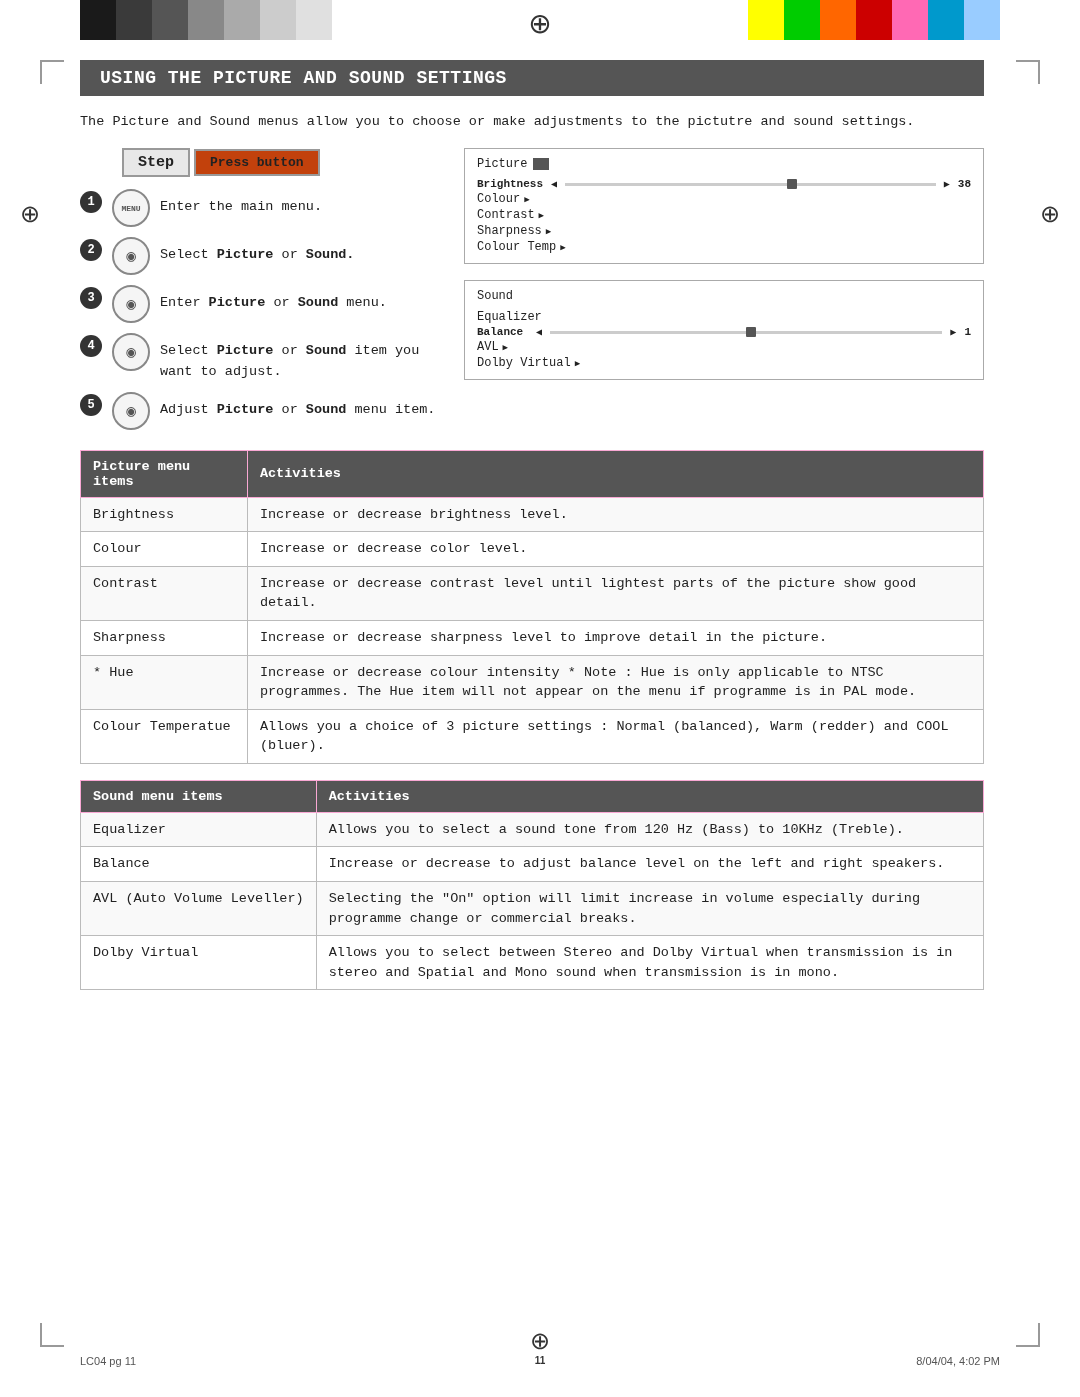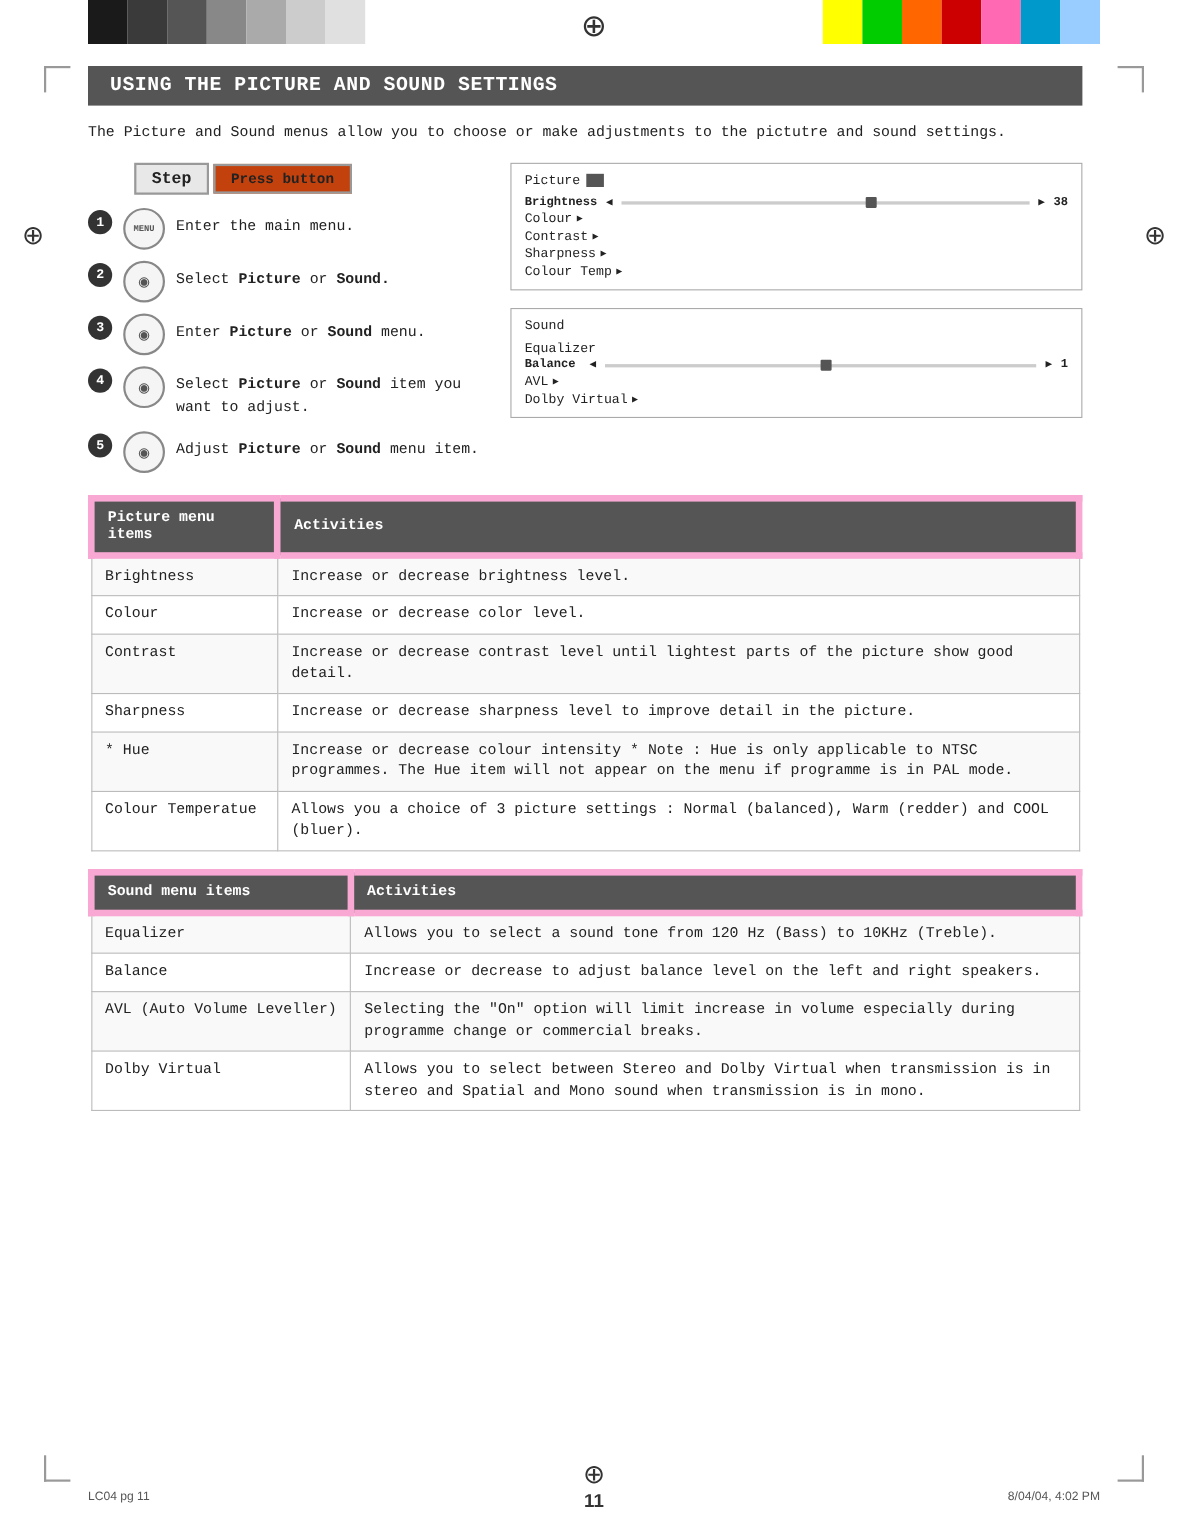--- a/index.html
+++ b/index.html
@@ -202,21 +202,21 @@
       border-collapse: collapse;
       margin-bottom: 16px;
       font-size: 13.5px;
     }
     .data-table thead tr th {
       background: #555;
       color: #fff;
       padding: 8px 12px;
       text-align: left;
       font-weight: bold;
-      border: 6px solid #f9a8d4;
+      border: 1px solid #f9a8d4;
     }
     .data-table tbody tr td {
       padding: 7px 12px;
       border: 1px solid #bbb;
       vertical-align: top;
       line-height: 1.45;
     }
     .data-table tbody tr:nth-child(odd) td {
       background: #f9f9f9;
     }
@@ -453,17 +453,17 @@
           <td style="min-width: 130px;">Dolby Virtual</td>
           <td>Allows you to select between Stereo and Dolby Virtual when transmission is in stereo and Spatial and Mono sound when transmission is in mono.</td>
         </tr>
       </tbody>
   </table>
 
 </div>
 
 <div style="position:absolute;bottom:30px;left:0;right:0;display:flex;justify-content:space-between;padding:0 80px;font-size:11px;color:#555;">
   <span>LC04 pg 11</span>
-  <span style="font-size:17px;font-weight:bold;color:#333;position:absolute;left:50%;transform:translateX(-50%);">11</span>
+  <span style="font-size:10px;font-weight:bold;color:#333;position:absolute;left:50%;transform:translateX(-50%);">11</span>
   <span>8/04/04, 4:02 PM</span>
 </div>
 
 <div style="position:absolute;bottom:42px;left:50%;transform:translateX(-50%);font-size:24px;color:#333;">⊕</div>
 
 </body></html>

